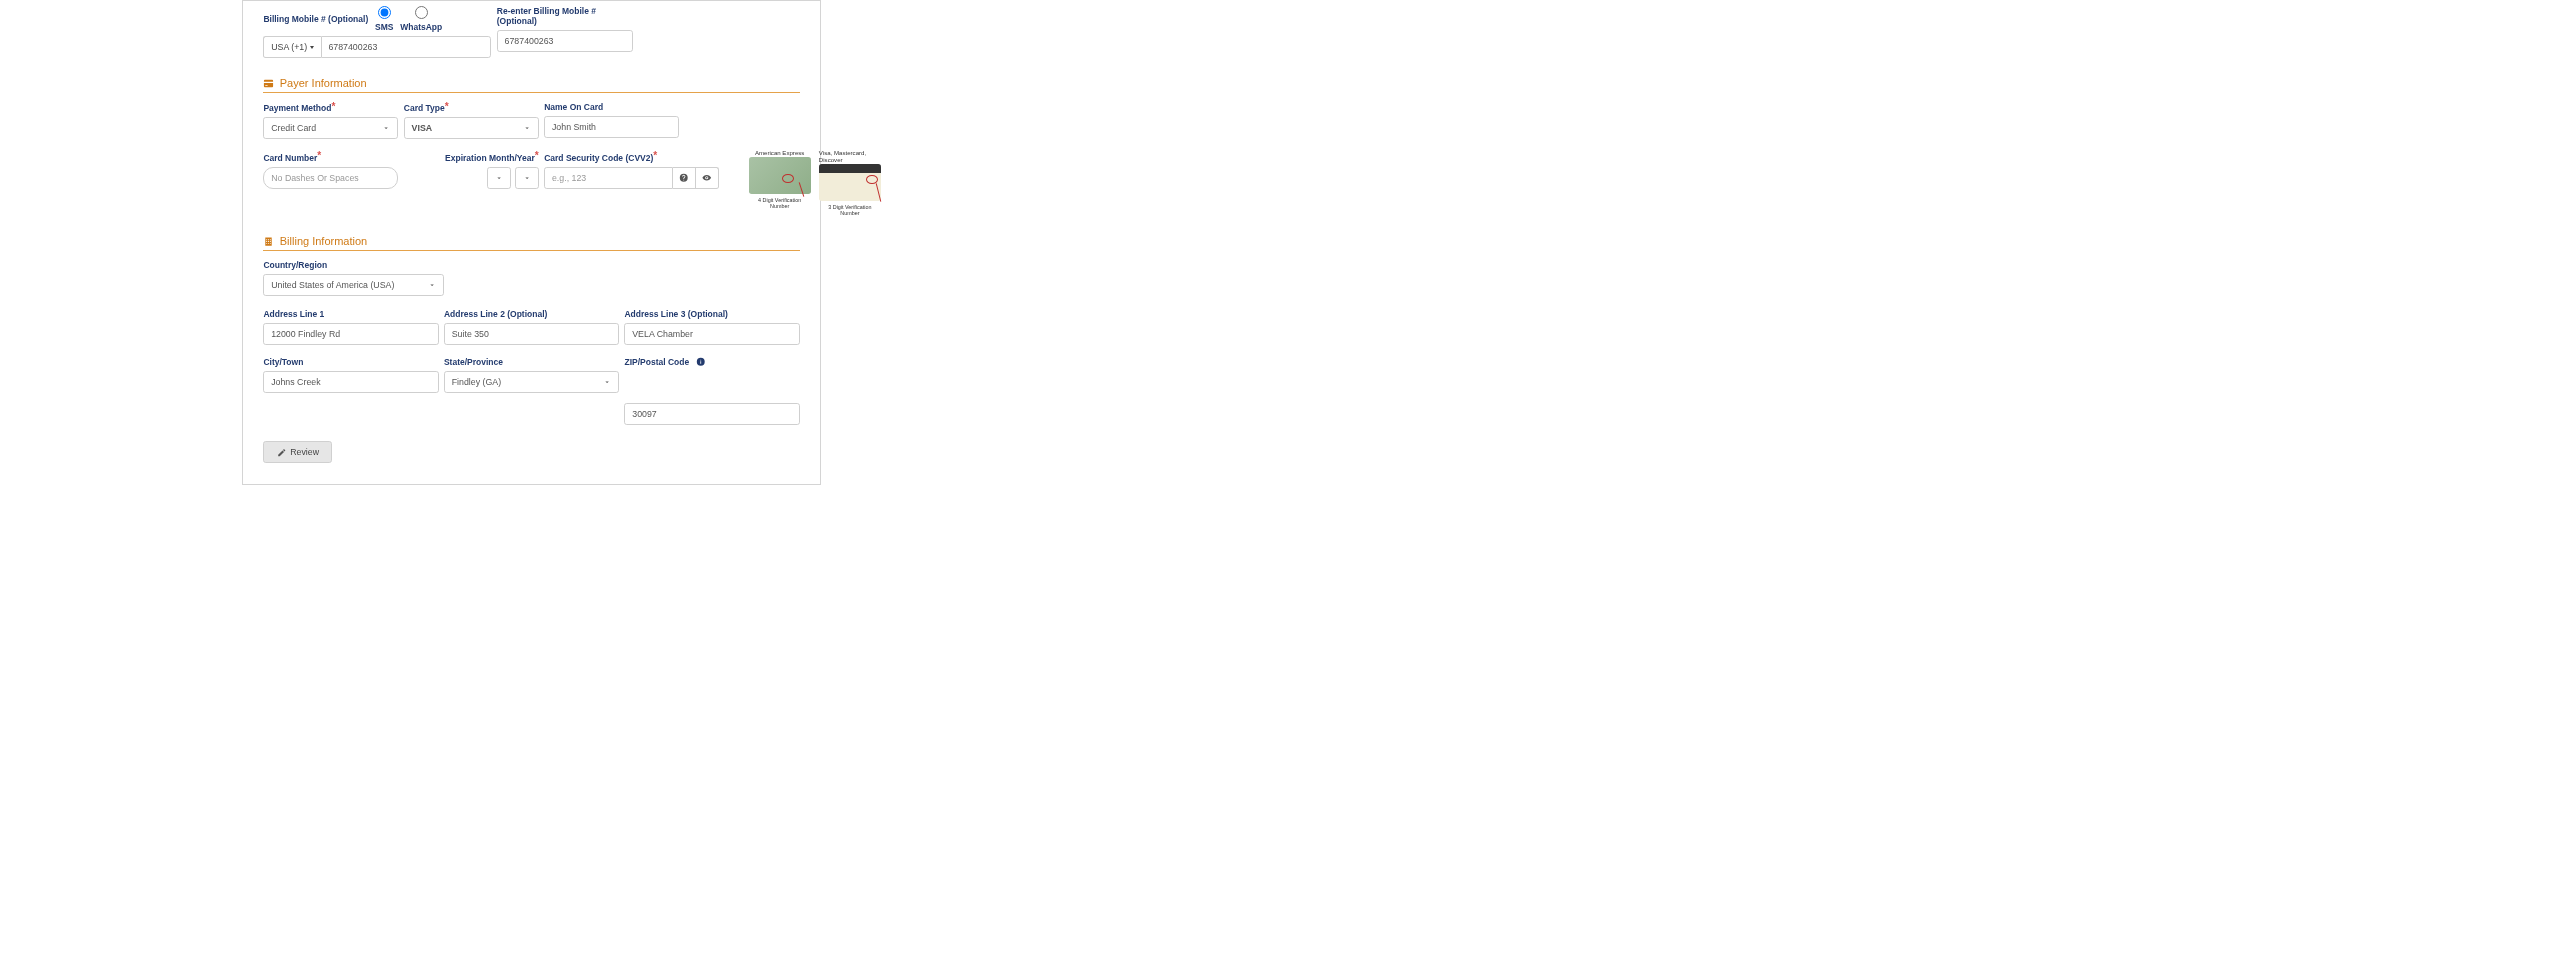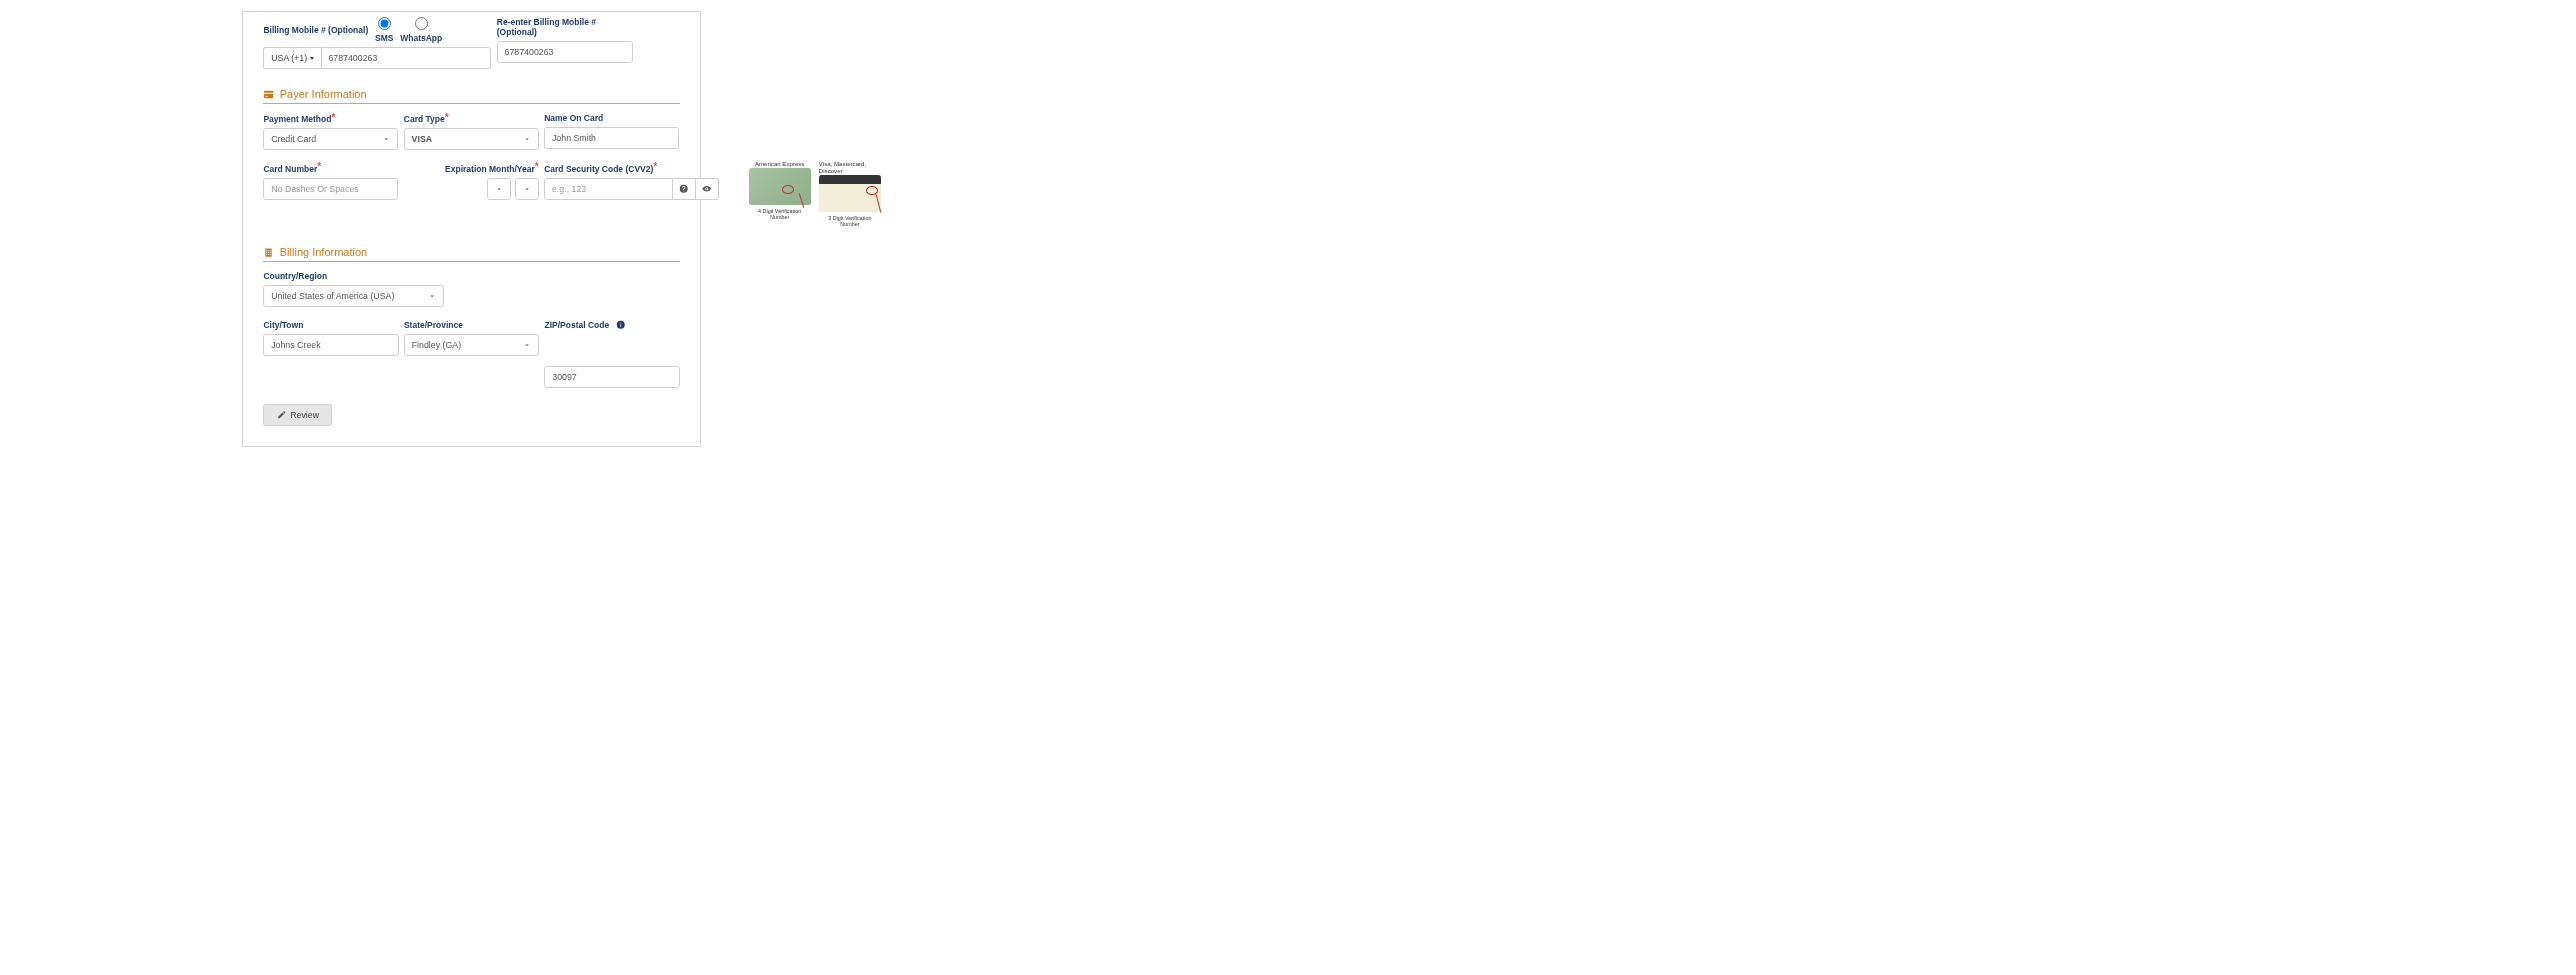--- a/index.html
+++ b/index.html
@@ -1,21 +1,21 @@
 <!DOCTYPE html>
 <html style="font-size:11px"><head>
 <meta charset="utf-8">
 <style>
 * { box-sizing: border-box; margin: 0; padding: 0; }
 body { font-family: "Segoe UI", Tahoma, Arial, sans-serif; font-size: 8.8px; background: #fff; }
 .page-wrap { width: 2576px; display: flex; justify-content: flex-start; }
 .main-card {
-  width: 459px;
+  width: 579px;
   margin-left: 242px;
-  margin-top: 11px;
+  margin-top: 0;
   border: 0.7px solid #d4d4d4;
   padding: 0 20.4px 20.4px 20.4px;
   background: #fff;
 }
 .field-label { color: #233b6e; font-weight: 600; font-size: 8.5px; margin-bottom: 4.1px; display: block; }
 .req { color: #d9534f; font-weight: 700; font-size: 10.2px; position: relative; top: -1.4px; }
 .row { display: flex; gap: 4.1px; margin-top: 5.4px; }
 .col { display: flex; flex-direction: column; }
 .section-header {
   display: flex; align-items: center; gap: 5.4px;
@@ -126,21 +126,21 @@
     </div>
     <div class="col" style="flex:0 0 135px;">
       <span class="field-label">Name On Card</span>
       <input class="input" value="John Smith" style="">
     </div>
   </div>
 
   <div class="row" style="gap:5.4px; margin-top:12.2px; align-items:flex-start;">
     <div class="col" style="flex:0 0 135px;">
       <div><span class="field-label" style="display:inline;">Card Number</span><span class="req">*</span></div>
-      <input class="input" style="margin-top: 4.1px;" placeholder="No Dashes Or Spaces">
+      <input class="input" style="margin-top: 4.1px; border-radius: 10px;" placeholder="No Dashes Or Spaces">
     </div>
     <div class="col" style="flex:0 0 135px;align-items:flex-end;">
       <div><span class="field-label" style="display:inline;">Expiration Month/Year</span><span class="req">*</span></div>
       <div style="display:flex; gap:4.1px; margin-top:4.1px;">
         <div class="select-look" style="flex:1;">
           <span></span>
               <svg class="chev" viewBox="0 0 24 24">
                 <path d="M7 10l5 5 5-5z"></path>
               </svg>
         </div>
@@ -200,20 +200,34 @@
   <div class="col" style="width:181px;">
     <span class="field-label">Country/Region</span>
     <div class="select-look">
       <span>United States of America (USA)</span>
       <svg class="chev" viewBox="0 0 24 24">
             <path d="M7 10l5 5 5-5z"></path>
           </svg>
     </div>
   </div>
 
+  <div class="row" style="gap:5.4px; margin-top:12.2px;">
+    <div class="col" style="flex:1;">
+      <span class="field-label">Address Line 1</span>
+      <input class="input" value="12000 Findley Rd" style="">
+    </div>
+    <div class="col" style="flex:1;">
+      <span class="field-label">Address Line 2 (Optional)</span>
+      <input class="input" value="Suite 350" style="">
+    </div>
+    <div class="col" style="flex:1;">
+      <span class="field-label">Address Line 3 (Optional)</span>
+      <input class="input" value="VELA Chamber" style="">
+    </div>
+  </div>
 
   <div class="row" style="gap:5.4px; margin-top:12.2px;">
     <div class="col" style="flex:1;">
       <span class="field-label">City/Town</span>
       <input class="input" value="Johns Creek" style="">
     </div>
     <div class="col" style="flex:1;">
       <span class="field-label">State/Province</span>
       <div class="select-look">
         <span>Findley (GA)</span>

